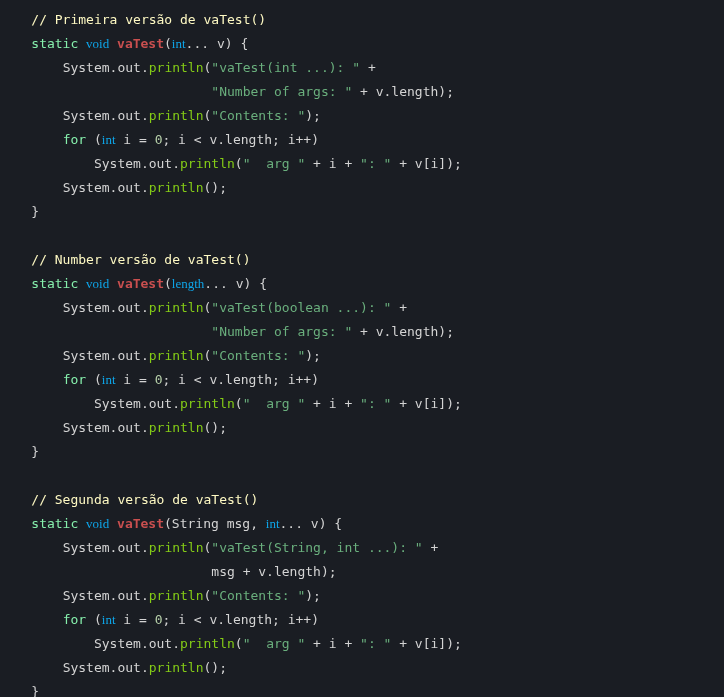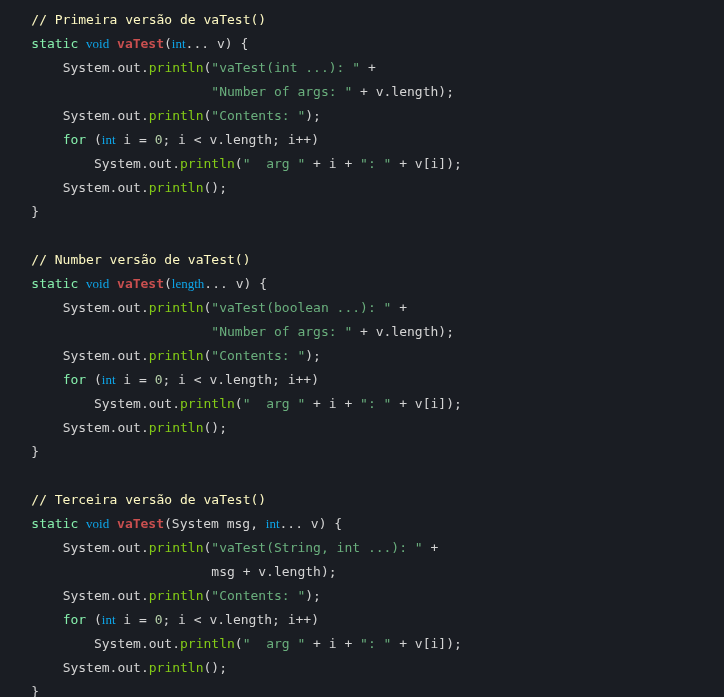--- a/index.html
+++ b/index.html
@@ -46,21 +46,21 @@
     <span class="c-comment">// Number versão de vaTest()</span>
     <span class="c-keyword">static</span> <span class="c-type">void</span> <span class="c-methoddef">vaTest</span><span class="c-punct">(</span><span class="c-type">length</span><span class="c-punct">... v) {</span>
         <span class="c-ident">System</span><span class="c-dot">.</span><span class="c-ident">out</span><span class="c-dot">.</span><span class="c-method">println</span><span class="c-punct">(</span><span class="c-string">"vaTest(boolean ...): "</span><span class="c-punct"> + </span>
                            <span class="c-string">"Number of args: "</span><span class="c-punct"> + v</span><span class="c-dot">.</span><span class="c-ident">length</span><span class="c-punct">);</span>
         <span class="c-ident">System</span><span class="c-dot">.</span><span class="c-ident">out</span><span class="c-dot">.</span><span class="c-method">println</span><span class="c-punct">(</span><span class="c-string">"Contents: "</span><span class="c-punct">);</span>
         <span class="c-keyword">for</span><span class="c-punct"> (</span><span class="c-type">int</span><span class="c-punct"> i = </span><span class="c-number">0</span><span class="c-punct">; i &lt; v</span><span class="c-dot">.</span><span class="c-ident">length</span><span class="c-punct">; i++)</span>
             <span class="c-ident">System</span><span class="c-dot">.</span><span class="c-ident">out</span><span class="c-dot">.</span><span class="c-method">println</span><span class="c-punct">(</span><span class="c-string">"  arg "</span><span class="c-punct"> + i + </span><span class="c-string">": "</span><span class="c-punct"> + v[i]);</span>
         <span class="c-ident">System</span><span class="c-dot">.</span><span class="c-ident">out</span><span class="c-dot">.</span><span class="c-method">println</span><span class="c-punct">();</span>
 <span class="c-punct">    }</span>
 
-    <span class="c-comment">// Terceira versão de vaTest()</span>
-    <span class="c-keyword">static</span> <span class="c-type">void</span> <span class="c-methoddef">vaTest</span><span class="c-punct">(</span><span class="c-ident">System msg, </span><span class="c-type">int</span><span class="c-punct">... v) {</span>
+    <span class="c-comment">// Segunda versão de vaTest()</span>
+    <span class="c-keyword">static</span> <span class="c-type">void</span> <span class="c-methoddef">vaTest</span><span class="c-punct">(</span><span class="c-ident">String msg, </span><span class="c-type">int</span><span class="c-punct">... v) {</span>
         <span class="c-ident">System</span><span class="c-dot">.</span><span class="c-ident">out</span><span class="c-dot">.</span><span class="c-method">println</span><span class="c-punct">(</span><span class="c-string">"vaTest(String, int ...): "</span><span class="c-punct"> + </span>
 <span class="c-punct">                           msg + v</span><span class="c-dot">.</span><span class="c-ident">length</span><span class="c-punct">);</span>
         <span class="c-ident">System</span><span class="c-dot">.</span><span class="c-ident">out</span><span class="c-dot">.</span><span class="c-method">println</span><span class="c-punct">(</span><span class="c-string">"Contents: "</span><span class="c-punct">);</span>
         <span class="c-keyword">for</span><span class="c-punct"> (</span><span class="c-type">int</span><span class="c-punct"> i = </span><span class="c-number">0</span><span class="c-punct">; i &lt; v</span><span class="c-dot">.</span><span class="c-ident">length</span><span class="c-punct">; i++)</span>
             <span class="c-ident">System</span><span class="c-dot">.</span><span class="c-ident">out</span><span class="c-dot">.</span><span class="c-method">println</span><span class="c-punct">(</span><span class="c-string">"  arg "</span><span class="c-punct"> + i + </span><span class="c-string">": "</span><span class="c-punct"> + v[i]);</span>
         <span class="c-ident">System</span><span class="c-dot">.</span><span class="c-ident">out</span><span class="c-dot">.</span><span class="c-method">println</span><span class="c-punct">();</span>
 <span class="c-punct">    }</span></code></pre>
 
 </body></html>

